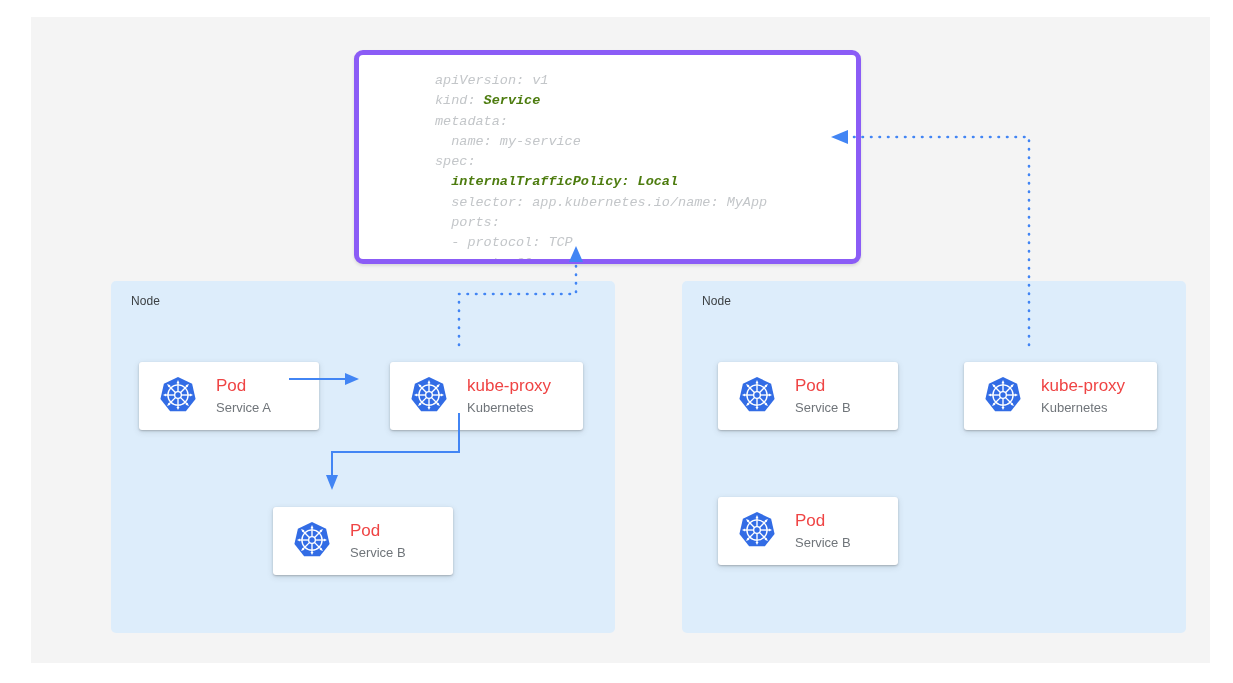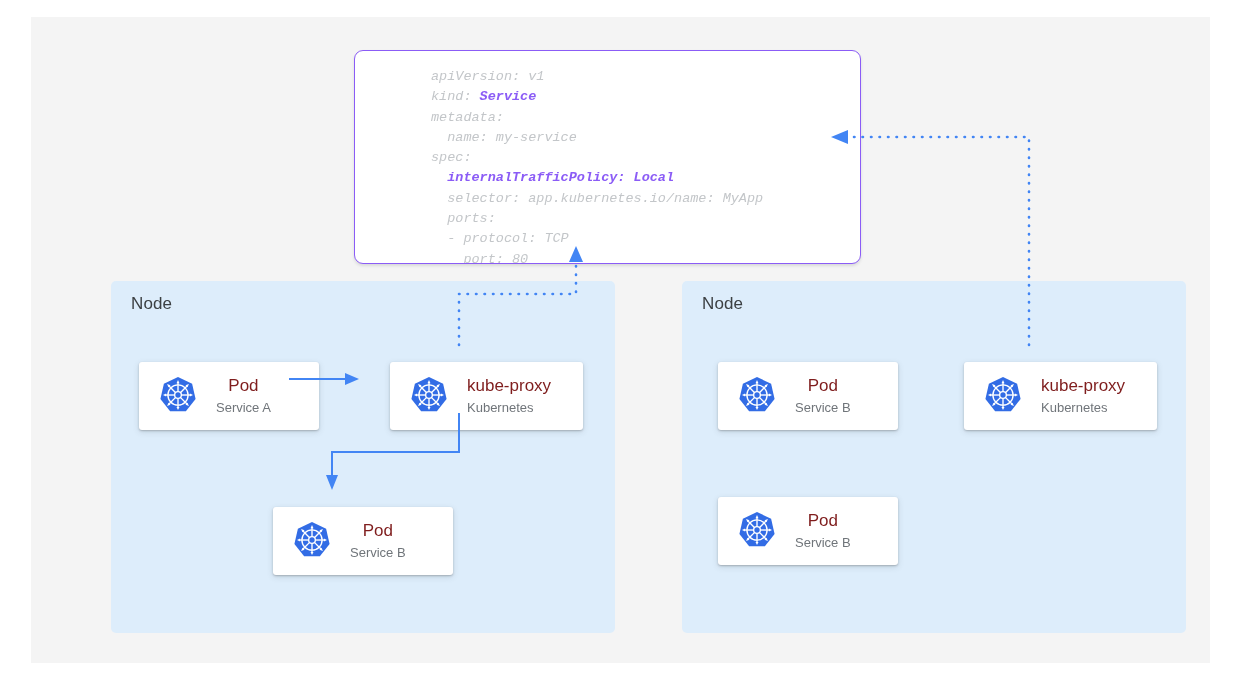--- a/index.html
+++ b/index.html
@@ -30,57 +30,57 @@
   }
 
   
   .yaml-panel {
     position: absolute;
     left: 323px;
     top: 33px;
     width: 507px;
     height: 214px;
     background: #ffffff;
-    border: 1px solid #8b5cf6;
+    border: 5px solid #8b5cf6;
     border-radius: 9px;
     box-sizing: border-box;
     box-shadow: 0 2px 3px rgba(60,64,67,0.14);
     overflow: hidden;
   }
   .yaml-code {
     position: absolute;
     left: 76px;
     top: 16px;
     font-family: "Liberation Mono", "DejaVu Sans Mono", monospace;
     font-size: 13.5px;
     line-height: 20.3px;
     font-style: italic;
     color: #c3c6c9;
     white-space: pre;
   }
   .yaml-line { white-space: pre; }
   .yaml-line b {
     font-weight: bold;
     font-style: italic;
-    color: #8b5cf6;
+    color: #4d7c0f;
   }
 
   
   .node {
     position: absolute;
     background: #ddedfb;
     border-radius: 5px;
   }
   .node-left  { left: 80px;  top: 264px; width: 504px; height: 352px; }
   .node-right { left: 651px; top: 264px; width: 504px; height: 352px; }
   .node-label {
     position: absolute;
     left: 20px;
     top: 13px;
-    font-size: 17px;
+    font-size: 12px;
     color: #3c4043;
     letter-spacing: 0.1px;
   }
 
   
   .card {
     position: absolute;
     background: #ffffff;
     border-radius: 3px;
     box-shadow: 0 1px 2px rgba(60,64,67,0.30), 0 2px 6px rgba(60,64,67,0.15);
@@ -95,24 +95,23 @@
     height: 42px;
   }
   .card-text {
     margin-left: 17px;
     display: flex;
     flex-direction: column;
     justify-content: center;
   }
   .card-title {
     font-size: 17px;
-    color: #7f1d1d;
+    color: #ef4444;
     line-height: 22px;
     white-space: nowrap;
-    text-align: center;
   }
   .card-sub {
     font-size: 13px;
     color: #70757a;
     line-height: 21px;
     white-space: nowrap;
   }
 
   
   .card-pod-a        { left: 108px; top: 345px; width: 180px; height: 68px; }

